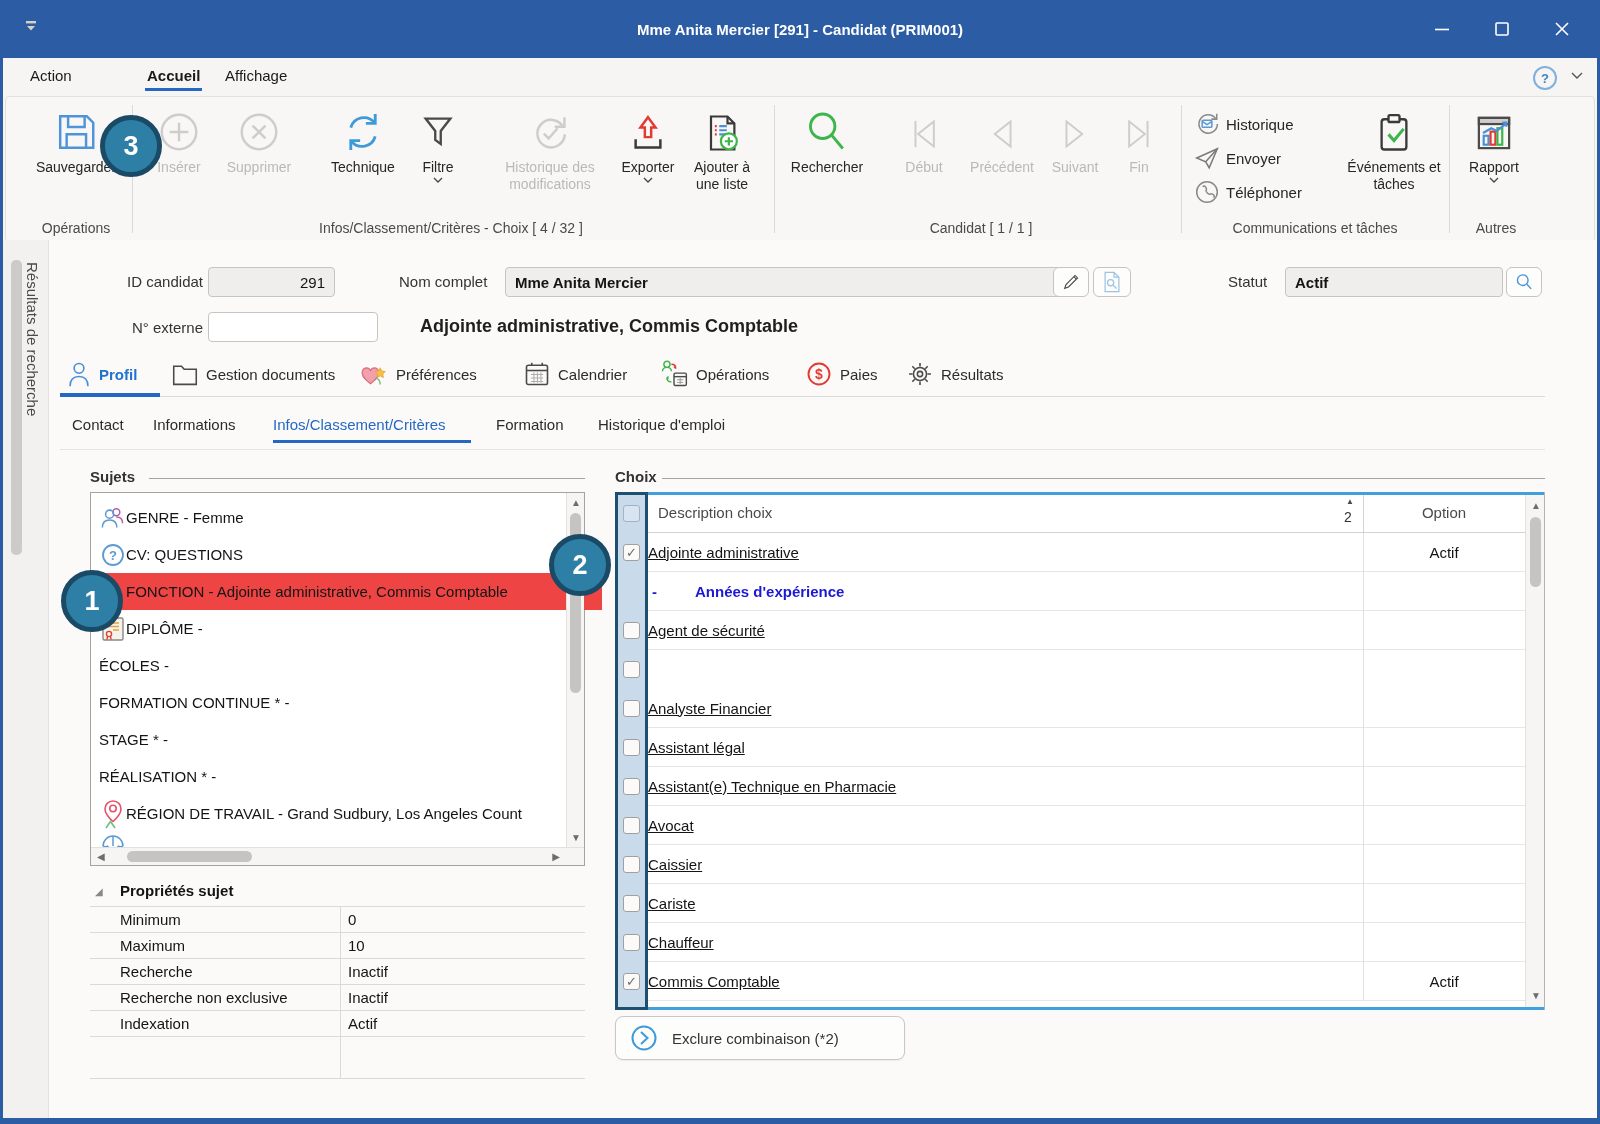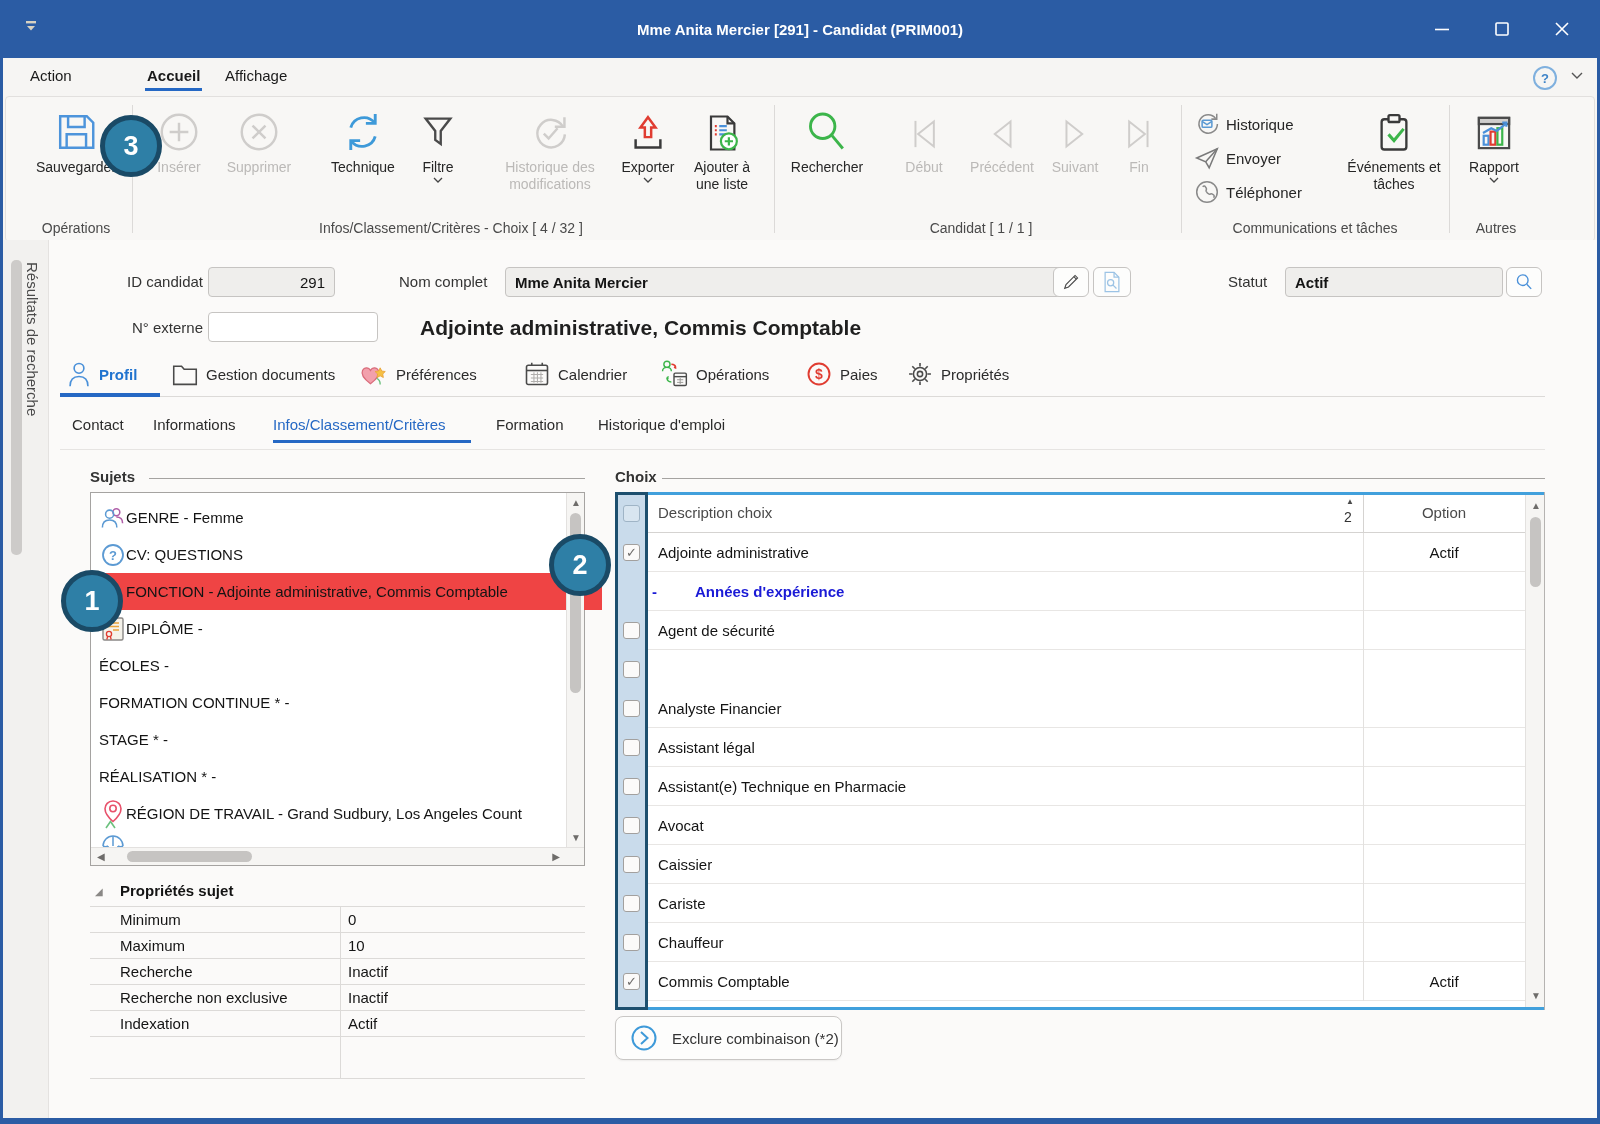--- a/index.html
+++ b/index.html
@@ -38,21 +38,21 @@
   .leftstrip{position:absolute;left:0;top:0;bottom:0;width:45px;background:#F2F1EF;border-right:1px solid #E4E2E0;}
   .grabbar{position:absolute;left:8px;top:20px;width:11px;height:295px;background:#CDCBC9;border-radius:5px;}
   .vtext{position:absolute;left:21px;top:22px;writing-mode:vertical-rl;font-size:15px;color:#4A4A4A;}
   .flabel{position:absolute;font-size:15px;color:#333;}
   .field{position:absolute;height:30px;box-sizing:border-box;border:1px solid #C6C4C2;border-radius:4px;
          background:#EFEEEC;font-size:15px;color:#141414;display:flex;align-items:center;padding:0 9px;}
   .field.white{background:#FFFFFF;}
   .field.bold{font-weight:bold;}
   .sqbtn{position:absolute;height:30px;box-sizing:border-box;border:1px solid #C6C4C2;border-radius:6px;
          background:#FDFDFC;display:flex;align-items:center;justify-content:center;}
-  .headline{position:absolute;font-weight:bold;font-size:21px;color:#1F1F1F;}
+  .headline{position:absolute;font-weight:bold;font-size:18px;color:#1F1F1F;}
   .tab{position:absolute;display:flex;align-items:center;gap:7px;font-size:15px;color:#2B2B2B;top:118px;height:32px;}
   .tab.active{color:#2073CF;font-weight:bold;}
   .subtab{position:absolute;top:176px;font-size:15px;color:#2B2B2B;}
   .subtab.active{color:#2568C4;font-weight:normal;}
   .hline{position:absolute;background:#DCDAD8;height:1px;}
   .groupline{position:absolute;background:#A5A3A1;height:1px;}
   .gtitle{position:absolute;font-weight:bold;font-size:15px;color:#333;}
   
   .listbox{position:absolute;left:87px;top:252px;width:495px;height:374px;background:#fff;border:1px solid #A5A3A1;box-sizing:border-box;}
   .litem{position:absolute;left:1px;width:476px;height:37px;display:flex;align-items:center;font-size:15px;color:#141414;}
@@ -67,27 +67,27 @@
   .prow-line{position:absolute;left:87px;width:495px;height:1px;background:#DCDAD8;}
   .ptext{position:absolute;font-size:15px;color:#141414;}
   
   .choix-table{position:absolute;left:612px;top:252px;width:930px;height:518px;background:#fff;}
   .focus-b{position:absolute;left:0;width:930px;height:3px;background:#41A0DC;}
   .cbcol{position:absolute;left:0;top:0;width:33px;height:518px;background:#C9DBEB;border:3px solid #1D4F6E;box-sizing:border-box;}
   .chead{position:absolute;left:33px;top:3px;width:877px;height:38px;border-bottom:1px solid #D5D3D1;box-sizing:border-box;}
   .crow{position:absolute;left:33px;width:877px;height:39px;border-bottom:1px solid #E8E6E4;box-sizing:border-box;
         display:flex;align-items:center;font-size:15px;color:#141414;}
   .crow.hl{background:#E7E6E4;}
-  .crow .clabel{margin-left:10px;}
+  .crow .clabel{margin-left:0;text-decoration:underline;}
   .cb{width:17px;height:17px;border:1px solid #A2A09E;border-radius:3px;background:#FBFAF9;box-sizing:border-box;
       display:flex;align-items:center;justify-content:center;font-size:13px;color:#6E6C6A;}
   .cb.hdr{background:#D8E5F0;border-color:#9FB4C6;}
   .opt-div{position:absolute;left:748px;width:1px;background:#E3E1DF;}
   .optval{position:absolute;left:748px;width:162px;text-align:center;font-size:15px;color:#141414;}
-  .excl-btn{position:absolute;left:612px;top:776px;width:227px;height:44px;background:#FDFDFC;border:1px solid #C9C7C5;
+  .excl-btn{position:absolute;left:612px;top:776px;width:290px;height:44px;background:#FDFDFC;border:1px solid #C9C7C5;
             border-radius:8px;display:flex;align-items:center;gap:14px;padding-left:14px;box-sizing:border-box;
             font-size:15px;color:#333;box-shadow:0 1px 2px rgba(0,0,0,.06);}
   
   .badge{position:absolute;width:62px;height:62px;border-radius:50%;background:#2E7FA6;border:5px solid #1A4A66;
          box-sizing:border-box;display:flex;align-items:center;justify-content:center;color:#fff;
          font-weight:bold;font-size:27px;z-index:60;}
   svg{display:block;}
 </style>
 </head>
 <body>
@@ -451,21 +451,21 @@
       <span>Paies</span>
     </div>
     <div class="tab" style="left:903px">
       <span>
         <svg width="28" height="28" viewBox="0 0 32 32" fill="none" stroke="#4A4A4A" stroke-width="1.8">
           <circle cx="16" cy="16" r="7.5"></circle>
             <circle cx="16" cy="16" r="3"></circle>
           <path d="M16 3.5 v4 M16 24.5 v4 M3.5 16 h4 M24.5 16 h4 M7.2 7.2 l2.8 2.8 M22 22 l2.8 2.8 M24.8 7.2 L22 10 M10 22 l-2.8 2.8"></path>
           </svg>
         </span>
-      <span>Propriétés</span>
+      <span>Résultats</span>
     </div>
     <div class="hline" style="left:57px;top:156px;width:1485px"></div>
     <div class="abs" style="left:57px;top:153px;width:100px;height:4px;background:#2568C4"></div>
 
     <span class="subtab" style="left:69px">Contact</span>
     <span class="subtab" style="left:150px">Informations</span>
     <span class="subtab active" style="left:270px">Infos/Classement/Critères</span>
     <span class="subtab" style="left:493px">Formation</span>
     <span class="subtab" style="left:595px">Historique d'emploi</span>
     <div class="abs" style="left:270px;top:200px;width:198px;height:3px;background:#2568C4"></div>

